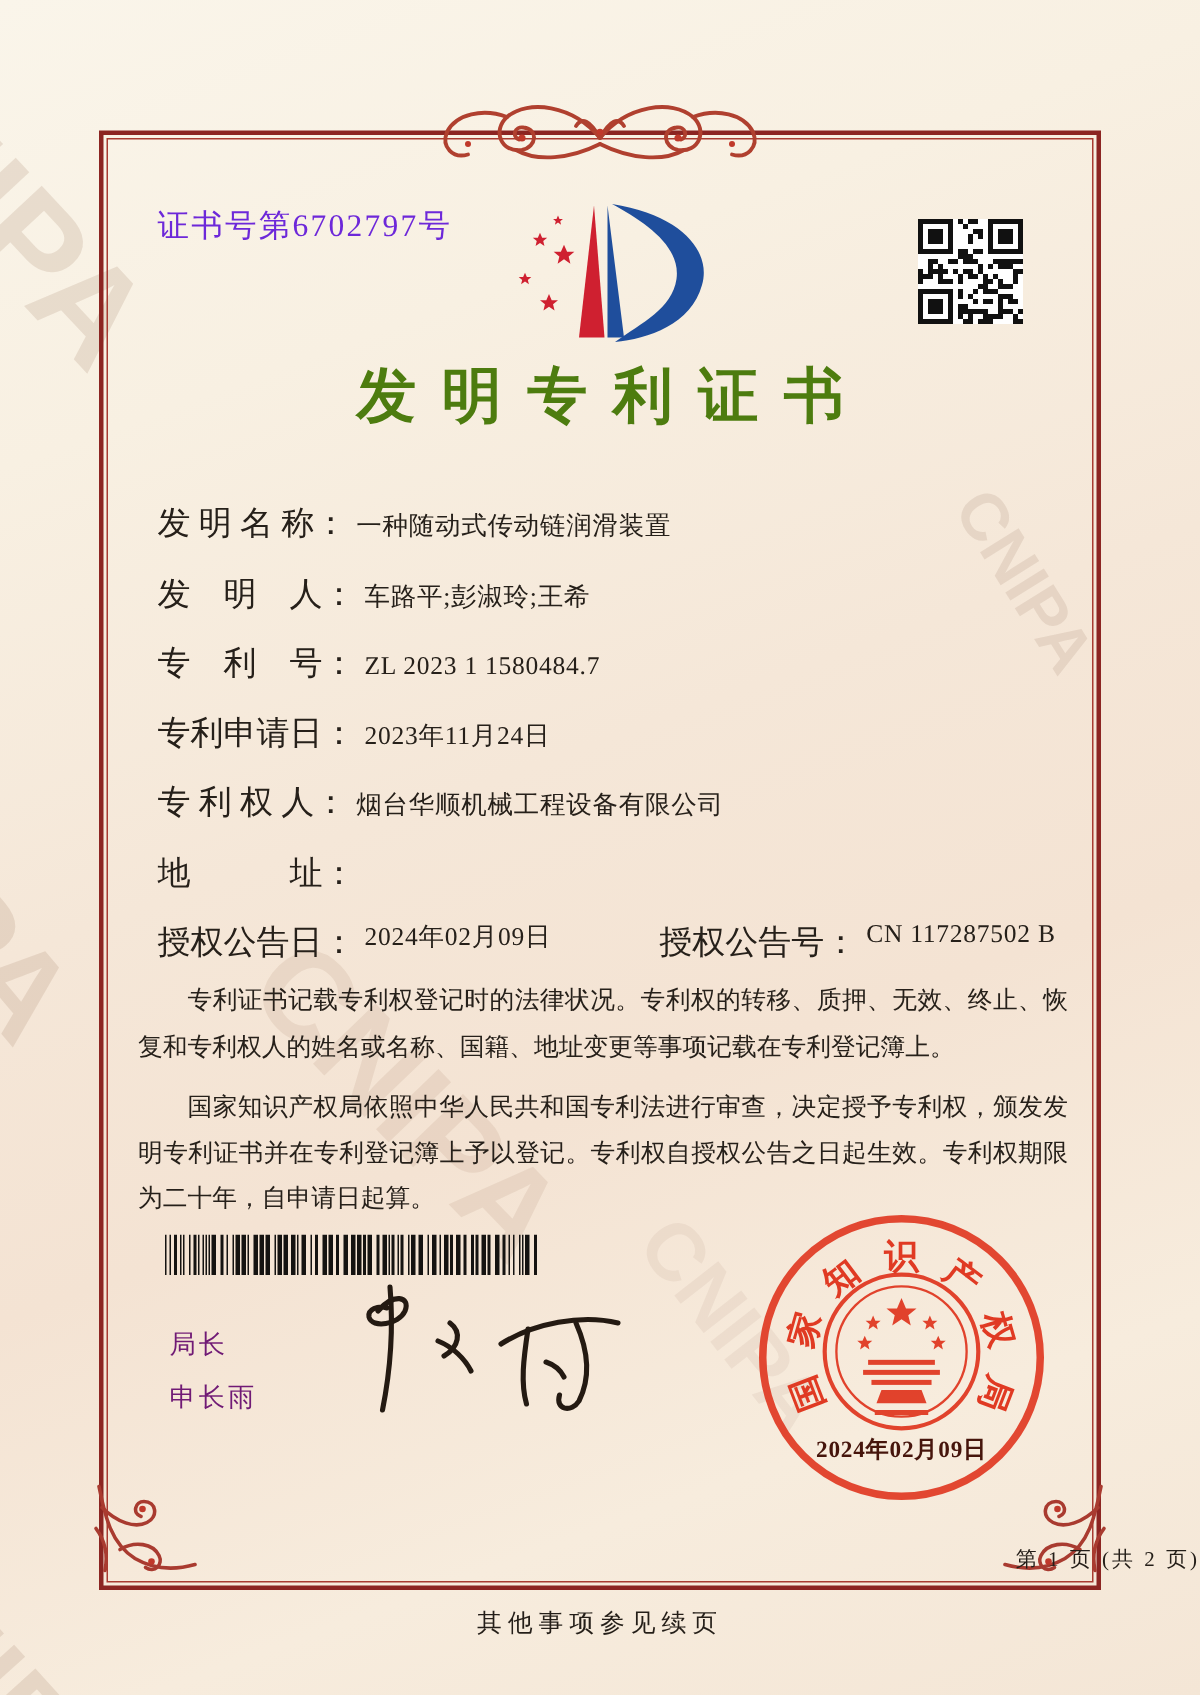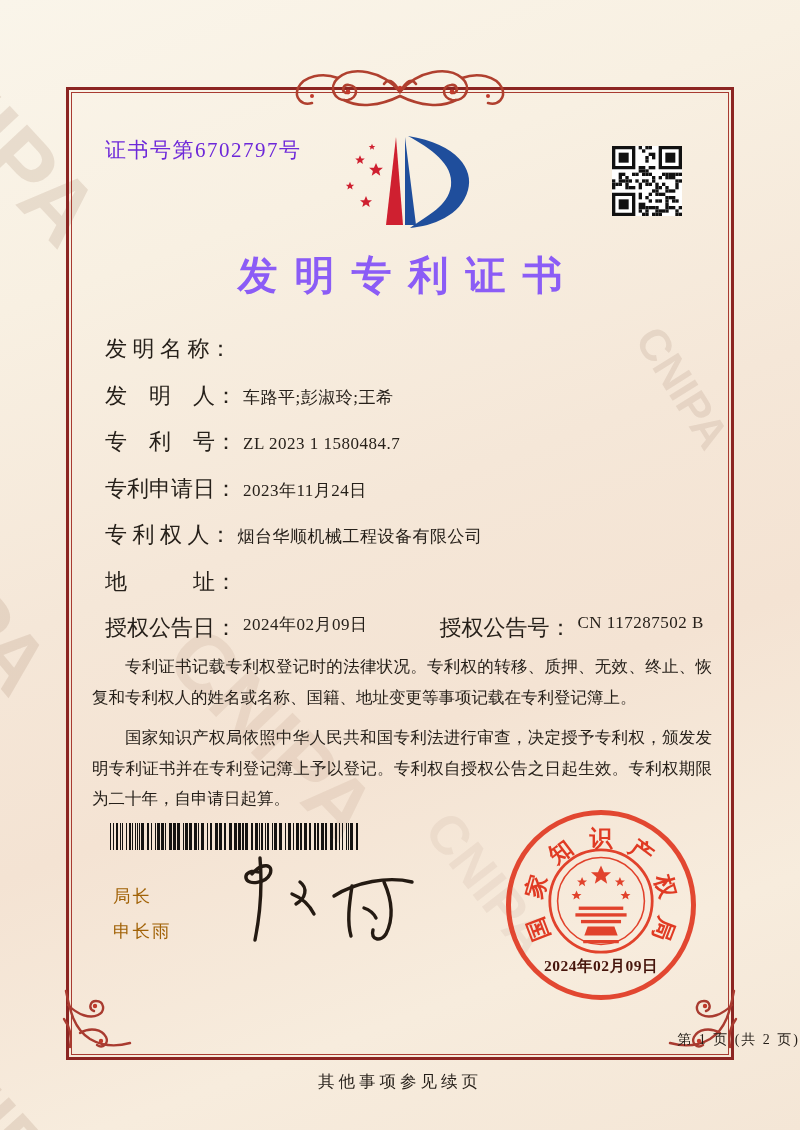--- a/index.html
+++ b/index.html
@@ -33,40 +33,40 @@
   .corner-br{left:662px;top:985px;transform:scaleX(-1);}
   
   .cert-no{
     position:absolute;left:105px;top:136px;font-size:21px;color:#6d28d9;
     letter-spacing:1.5px;
   }
   .logo{position:absolute;left:330px;top:124px;width:160px;height:114px;}
   .qr{position:absolute;left:612px;top:146px;width:70px;height:70px;}
   .doc-title{
     position:absolute;left:0;top:236px;width:800px;text-align:center;
-    font-size:40px;font-weight:bold;color:#8b5cf6;letter-spacing:17px;text-indent:17px;margin-top:12px;
+    font-size:40px;font-weight:bold;color:#4d7c0f;letter-spacing:17px;text-indent:17px;
   }
   
   .fields{position:absolute;left:105px;top:334px;width:600px;}
   .field-row{display:flex;align-items:baseline;height:26px;margin-bottom:20.5px;}
   .f-label{font-size:22px;color:#26201a;white-space:pre;flex:none;}
   .f-value{font-size:17px;color:#26201a;margin-left:6px;letter-spacing:0.5px;white-space:nowrap;}
   .field-pair{display:flex;align-items:flex-start;}
   .pair-gap{width:72px;flex:none;}
   
   .body-text{
     position:absolute;left:92px;top:652px;width:620px;
     font-size:16.5px;color:#26201a;line-height:30.5px;text-align:justify;
   }
   .body-text p{margin:0 0 10px 0;text-indent:2em;}
   
   .barcode{position:absolute;left:110px;top:823px;width:254px;height:27px;}
   .barcode svg{width:100%;height:100%;}
   
-  .signer{position:absolute;left:113px;top:884px;font-size:17.5px;color:#a16207;}
+  .signer{position:absolute;left:113px;top:884px;font-size:17.5px;color:#701a75;}
   .signer .line{height:35px;letter-spacing:2px;}
   .signature{position:absolute;left:222px;top:852px;width:210px;height:96px;}
   
   .seal{position:absolute;left:506px;top:810px;width:190px;height:190px;}
   .seal-ring{
     position:absolute;inset:0;border-radius:50%;border:5px solid #e03a23;
     box-sizing:border-box;opacity:0.93;
   }
   .seal-ch{
     position:absolute;left:50%;top:50%;font-size:23px;font-weight:bold;color:#e03a23;
@@ -289,20 +289,21 @@
         <rect x="20" y="20" width="1" height="1"></rect>
       </g>
   </g>
 </svg>
 
 <div class="doc-title">发明专利证书</div>
 
 <div class="fields">
   <div class="field-row">
     <span class="f-label">发 明 名 称：</span>
+    <span class="f-value">一种随动式传动链润滑装置</span>
   </div>
   <div class="field-row">
     <span class="f-label">发　明　人：</span>
     <span class="f-value">车路平;彭淑玲;王希</span>
   </div>
   <div class="field-row">
     <span class="f-label">专　利　号：</span>
     <span class="f-value">ZL 2023 1 1580484.7</span>
   </div>
   <div class="field-row">

